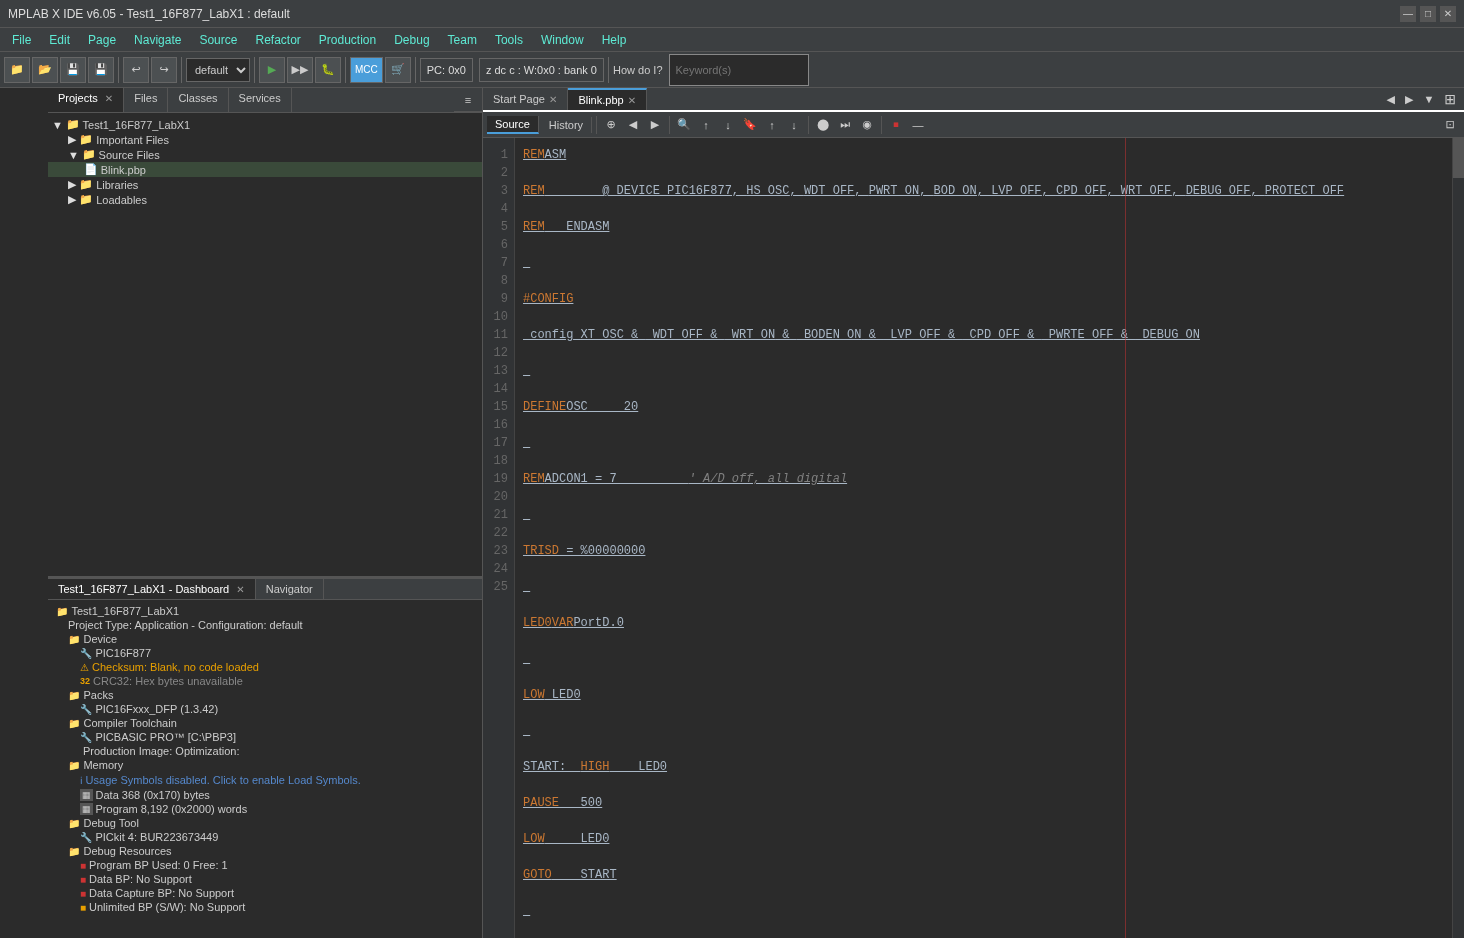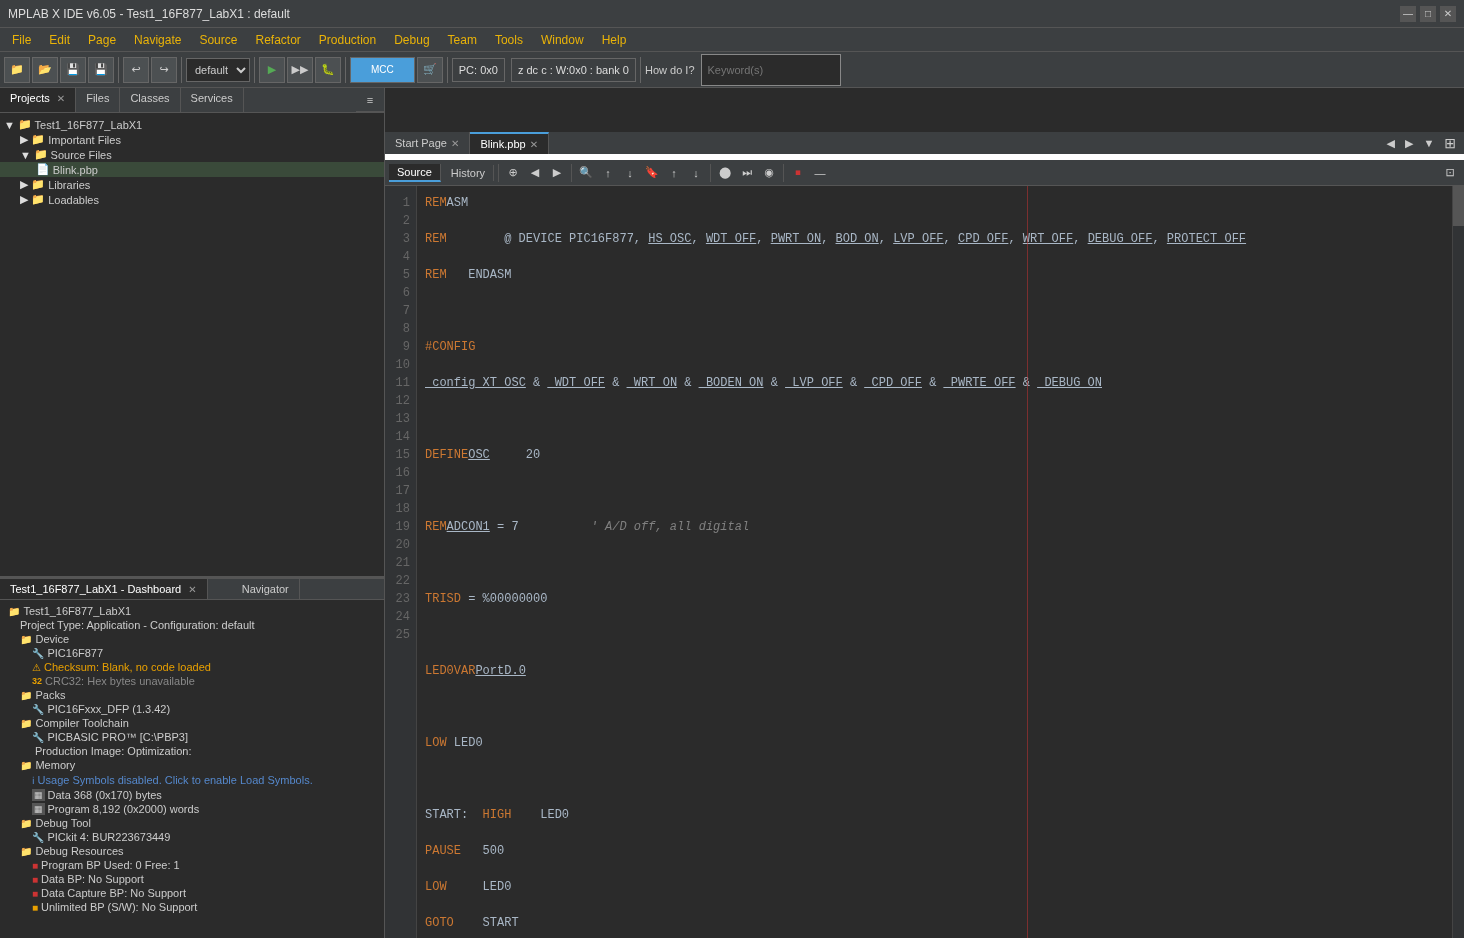--- a/index.html
+++ b/index.html
@@ -5,84 +5,84 @@
     * { margin: 0; padding: 0; box-sizing: border-box; }
     body { font-family: 'Segoe UI', Tahoma, sans-serif; font-size: 12px; background: #2b2b2b; color: #ddd; height: 938px; overflow: hidden; }
     
     
     #titlebar { background: #3c3f41; height: 28px; display: flex; align-items: center; padding: 0 8px; border-bottom: 1px solid #555; justify-content: space-between; }
     #titlebar .win-controls { display: flex; gap: 4px; }
     #titlebar .win-btn { width: 16px; height: 16px; background: #555; border: none; color: #ccc; cursor: pointer; font-size: 10px; display: flex; align-items: center; justify-content: center; }
     
     
     #menubar { background: #3c3f41; height: 24px; display: flex; align-items: center; padding: 0 4px; border-bottom: 1px solid #555; gap: 2px; }
-    .menu-item { padding: 2px 8px; color: #eab308; cursor: pointer; font-size: 12px; }
+    .menu-item { padding: 2px 8px; color: #5eead4; cursor: pointer; font-size: 12px; }
     
     
     #toolbar { background: #3c3f41; height: 36px; display: flex; align-items: center; padding: 0 4px; border-bottom: 1px solid #555; gap: 2px; }
     .tb-btn { height: 26px; min-width: 26px; background: #4c5052; border: 1px solid #666; color: #ccc; cursor: pointer; display: flex; align-items: center; justify-content: center; font-size: 11px; padding: 0 3px; }
     .tb-sep { width: 1px; height: 26px; background: #666; margin: 0 2px; }
     .tb-combo { height: 24px; background: #2b2b2b; border: 1px solid #666; color: #ccc; padding: 0 4px; font-size: 11px; }
     .tb-pc { background: #3c3f41; border: 1px solid #666; height: 24px; padding: 0 6px; color: #ddd; font-size: 11px; display: flex; align-items: center; }
     .tb-search { height: 32px; background: #2b2b2b; border: 1px solid #888; color: #ccc; padding: 0 6px; font-size: 11px; width: 140px; }
     
     
     #main { display: flex; height: calc(938px - 28px - 24px - 36px); }
     
     
-    #left-panel { width: 385px; display: flex; flex-direction: column; border-right: 1px solid #555; }
+    #left-panel { width: 435px; display: flex; flex-direction: column; border-right: 1px solid #555; margin-left: 48px; }
     
     
     #top-left { flex: 1; display: flex; flex-direction: column; border-bottom: 2px solid #555; }
     #top-left-tabs { display: flex; background: #3c3f41; border-bottom: 1px solid #555; }
     .panel-tab { padding: 4px 10px; color: #ccc; cursor: pointer; font-size: 11px; border-right: 1px solid #555; }
     .panel-tab.active { background: #2b2b2b; color: #fff; }
     .panel-tab-close { font-size: 10px; margin-left: 4px; color: #999; }
     #top-left-toolbar { background: #3c3f41; height: 24px; display: flex; align-items: center; padding: 0 4px; border-bottom: 1px solid #555; justify-content: flex-end; }
     
     
     #project-tree { flex: 1; overflow-y: auto; background: #2b2b2b; padding: 4px 0; }
     .tree-item { display: flex; align-items: center; padding: 1px 4px; cursor: pointer; }
     .tree-indent { display: inline-block; }
     .tree-icon { margin-right: 3px; font-size: 11px; }
     .tree-label { font-size: 11px; color: #ccc; }
     
     
     #bottom-left { height: 360px; display: flex; flex-direction: column; }
-    #bottom-left-tabs { display: flex; background: #3c3f41; border-bottom: 1px solid #555; border-top: 1px solid #555; gap: 24px; }
+    #bottom-left-tabs { display: flex; background: #3c3f41; border-bottom: 1px solid #555; border-top: 1px solid #555; }
     #dashboard-content { flex: 1; overflow-y: auto; background: #2b2b2b; padding: 4px; }
     .dash-item { display: flex; align-items: center; padding: 1px 4px; font-size: 11px; color: #ccc; }
     .dash-indent { display: inline-block; }
     .dash-icon { margin-right: 3px; font-size: 10px; }
     .dash-warn { color: #e8a000; }
     .dash-err { color: #cc3333; }
     .dash-info { color: #5588cc; }
     .dash-ok { color: #55aa55; }
     
     
     #right-panel { flex: 1; display: flex; flex-direction: column; }
     
     
     #editor-area { flex: 1; display: flex; flex-direction: column; }
-    #editor-tabs { display: flex; background: #3c3f41; border-bottom: 6px solid #ffffff; align-items: center; justify-content: space-between; margin-top: 44px; }
+    #editor-tabs { display: flex; background: #3c3f41; border-bottom: 2px solid #ffffff; align-items: center; justify-content: space-between; }
     #editor-tabs-left { display: flex; }
     .editor-tab { padding: 4px 10px; color: #ccc; cursor: pointer; font-size: 11px; border-right: 1px solid #555; display: flex; align-items: center; gap: 4px; background: #3c3f41; }
     .editor-tab.active { background: #2b2b2b; color: #fff; border-top: 2px solid #4a9eda; }
     .editor-tab-close { font-size: 10px; color: #999; cursor: pointer; }
     #editor-toolbar { background: #3c3f41; height: 26px; display: flex; align-items: center; padding: 0 4px; border-bottom: 1px solid #555; gap: 2px; }
     .et-btn { height: 20px; width: 20px; background: transparent; border: none; color: #ccc; cursor: pointer; display: flex; align-items: center; justify-content: center; font-size: 11px; }
     .et-sep { width: 1px; height: 18px; background: #555; margin: 0 2px; }
     
     
     #code-editor { flex: 1; display: flex; background: #2b2b2b; overflow: hidden; position: relative; }
     #line-numbers { width: 32px; background: #313335; border-right: 1px solid #444; padding: 8px 0; text-align: right; overflow: hidden; }
     .line-num { font-family: 'Courier New', monospace; font-size: 12px; color: #666; padding: 0 6px; height: 18px; display: flex; align-items: center; justify-content: flex-end; }
     #code-content { flex: 1; padding: 8px 8px; overflow: auto; position: relative; }
     #code-content pre { font-family: 'Courier New', monospace; font-size: 12px; color: #a9b7c6; line-height: 18px; white-space: pre; }
-    .code-line { height: 18px; display: flex; align-items: flex-end; }
+    .code-line { height: 18px; display: flex; align-items: flex-end; text-decoration: underline; }
     .kw { color: #cc7832; }
     .comment { color: #808080; font-style: italic; }
     .directive { color: #cc7832; }
     .underline { text-decoration: underline; }
     .bottom-tab { padding: 4px 10px; color: #ccc; cursor: pointer; font-size: 11px; border-right: 1px solid #555; }
     .bottom-tab.active { background: #2b2b2b; color: #fff; }
     
     
     .v-scrollbar { width: 12px; background: #313335; border-left: 1px solid #444; }
     .editor-nav { padding: 2px 4px; color: #ccc; cursor: pointer; font-size: 11px; }
@@ -124,21 +124,21 @@
   <button class="tb-btn">↪</button>
   <div class="tb-sep"></div>
   <select class="tb-combo">
     <option>default</option>
   </select>
   <div class="tb-sep"></div>
   <button class="tb-btn" style="color:#55aa55">▶</button>
   <button class="tb-btn">▶▶</button>
   <button class="tb-btn">🐛</button>
   <div class="tb-sep"></div>
-  <button class="tb-btn" style="background:#4a9eda;color:#fff;font-size:10px;padding:0 20px;">MCC</button>
+  <button class="tb-btn" style="background:#4a9eda;color:#fff;font-size:10px;padding:0 4px;">MCC</button>
   <button class="tb-btn">🛒</button>
   <div class="tb-sep"></div>
   <div class="tb-pc">
     <span>PC: 0x0</span>
   </div>
   <div class="tb-pc" style="margin-left:4px;">
     <span>z dc c  :  W:0x0 : bank 0</span>
   </div>
   <div class="tb-sep"></div>
   <span style="color:#ccc;font-size:11px;margin-right:4px;">How do I?</span>

